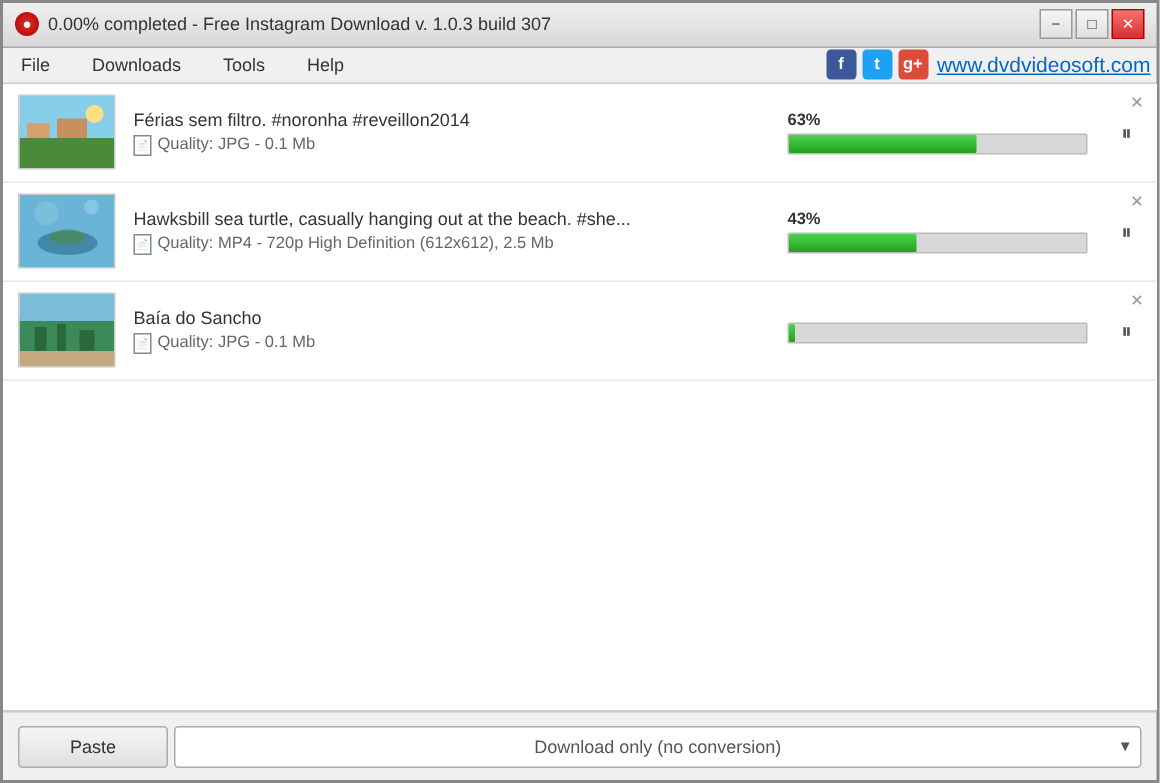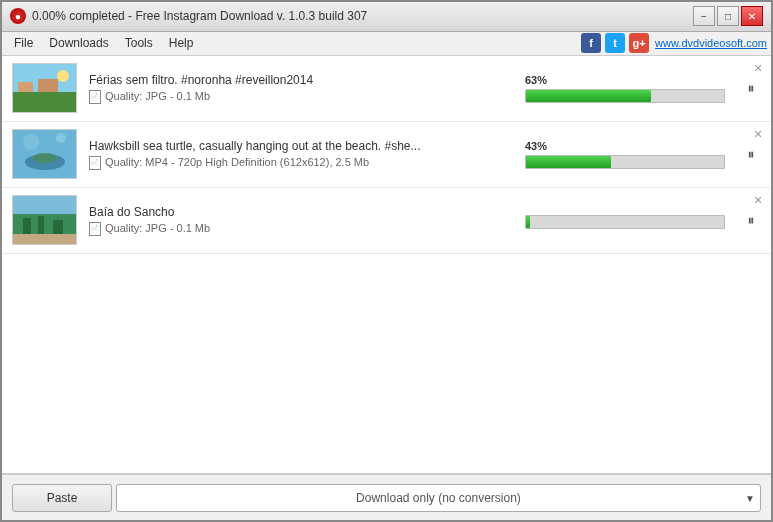--- a/index.html
+++ b/index.html
@@ -70,21 +70,21 @@
       height: 24px;
       display: flex;
       align-items: center;
       padding: 0 4px;
       border-bottom: 1px solid #ccc;
       justify-content: space-between;
     }
     .menubar-left {
       display: flex;
       align-items: flex-end;
-      gap: 0;
+      gap: 12px;
     }
     .menu-item {
       padding: 2px 8px;
       color: #333;
       cursor: pointer;
       font-size: 12px;
     }
     .menubar-right {
       display: flex;
       align-items: center;
@@ -103,21 +103,21 @@
       justify-content: center;
       font-size: 11px;
       color: white;
       font-weight: bold;
       cursor: pointer;
     }
     .social-fb { background: #3b5998; }
     .social-tw { background: #1da1f2; }
     .social-gp { background: #dd4b39; }
     .website-link {
-      font-size: 11px;
+      font-size: 14px;
       color: #0066cc;
       text-decoration: underline;
       cursor: pointer;
     }
 
     
     .main-content {
       background: white;
       height: 422px;
       overflow-y: auto;

